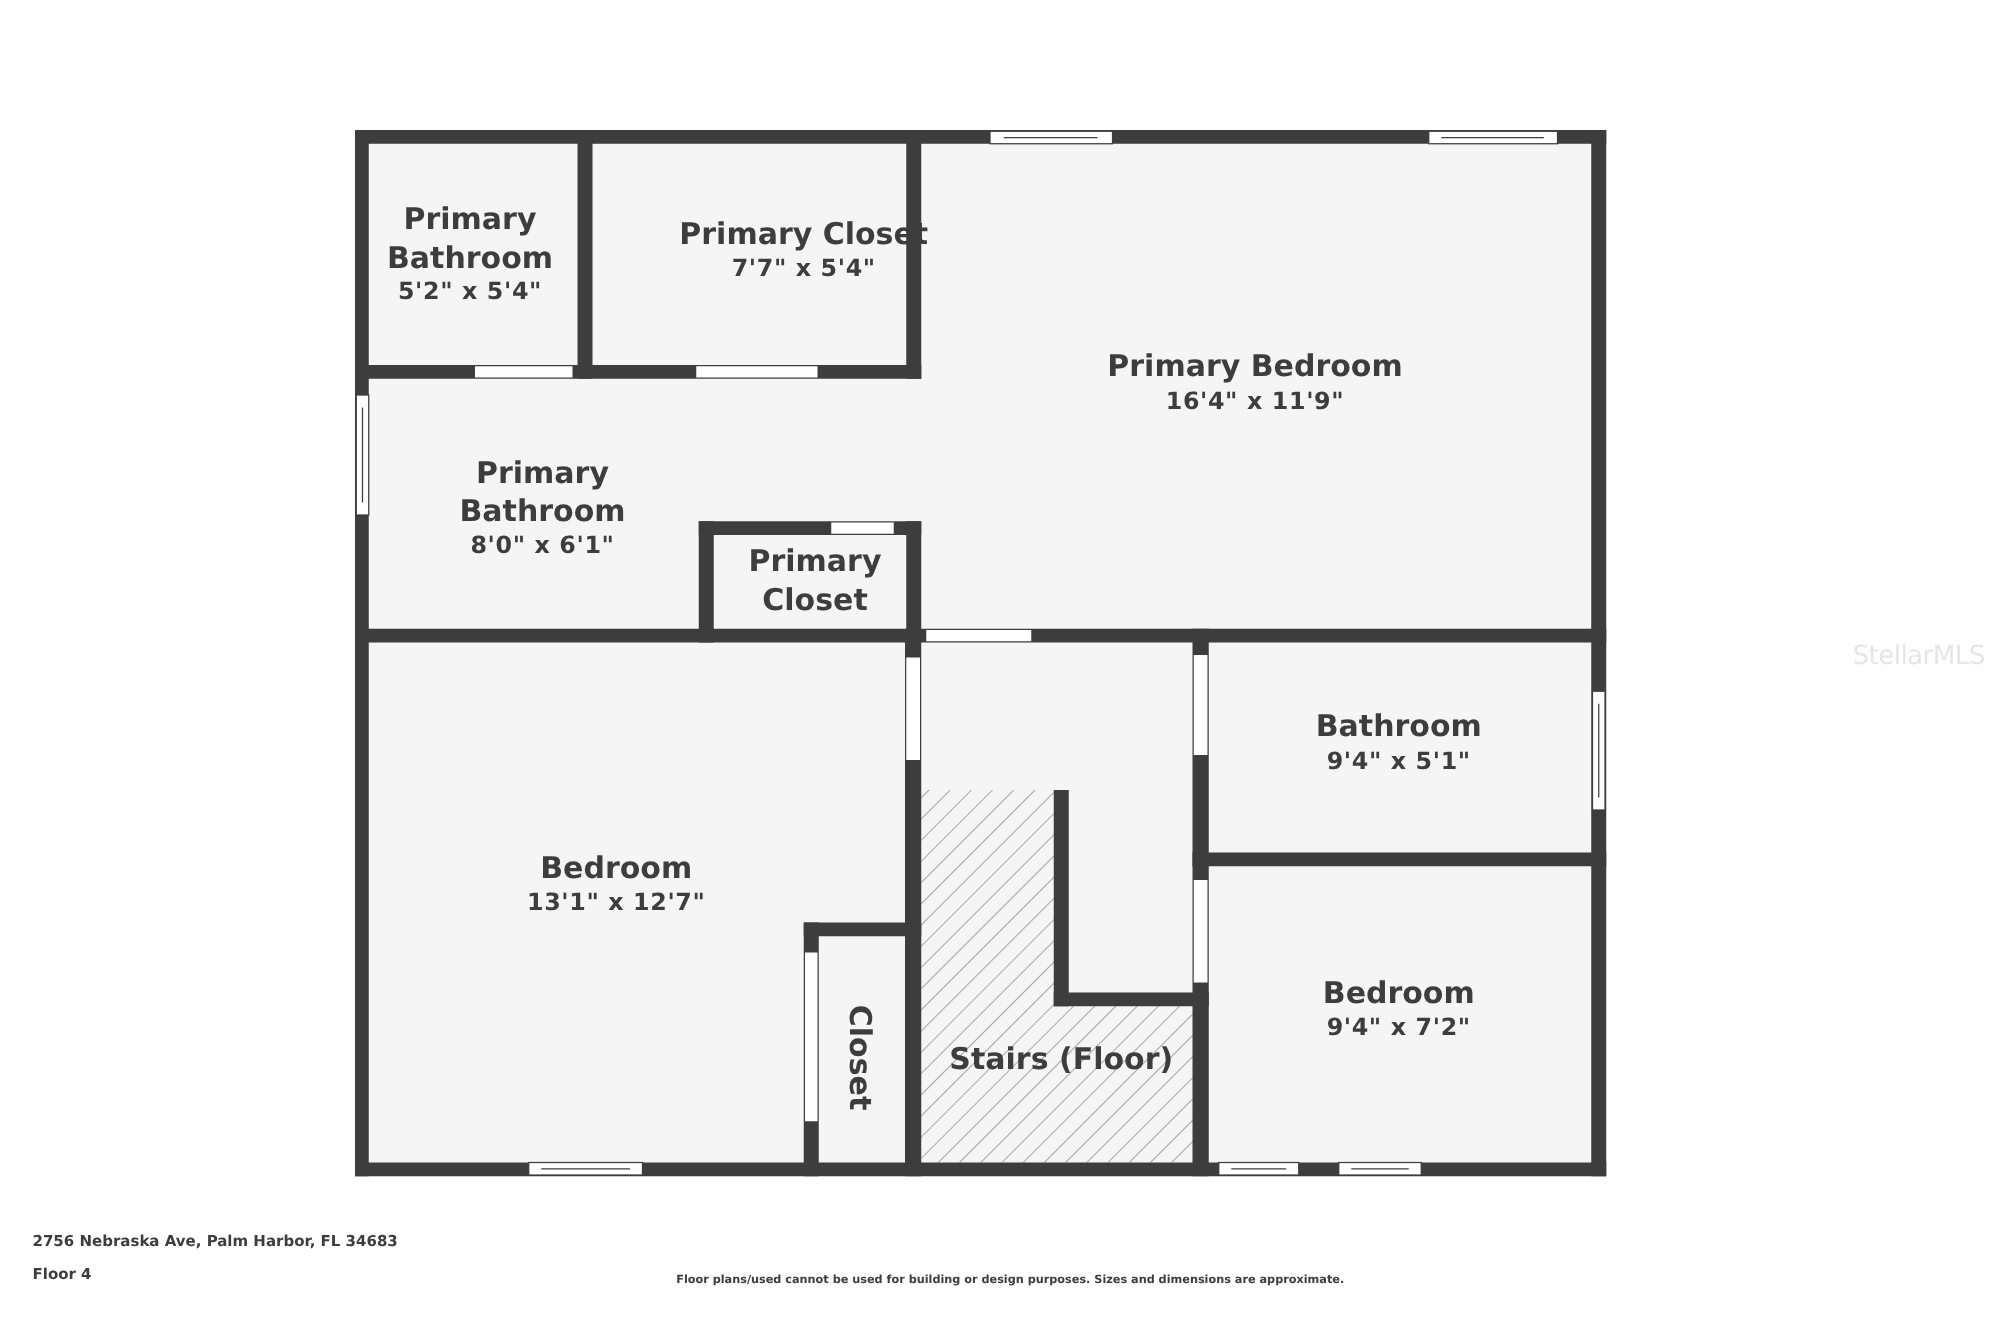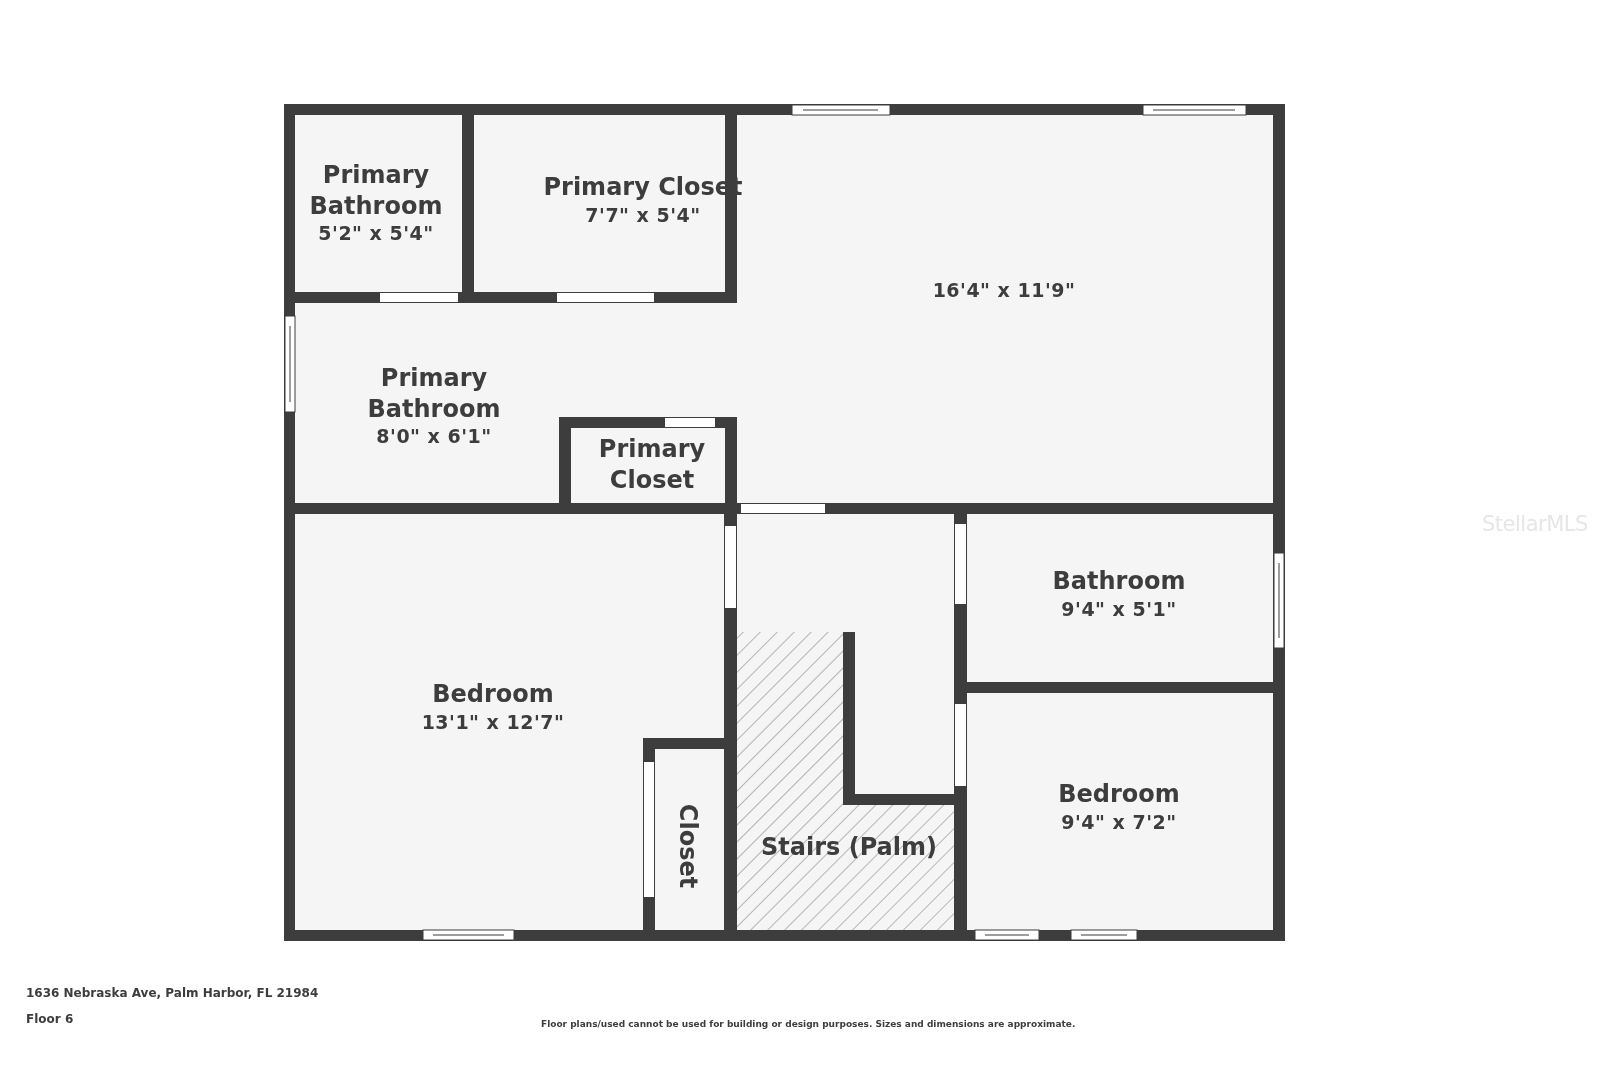--- a/index.html
+++ b/index.html
@@ -96,20 +96,21 @@
   <span class="name">Bathroom</span>
   <span class="dim">5'2" x 5'4"</span>
 </div>
 
 <div class="label" style="left:600px; top:172px;margin-left:43px;">
   <span class="name">Primary Closet</span>
   <span class="dim">7'7" x 5'4"</span>
 </div>
 
 <div class="label" style="left:1004px; top:278px;">
+  <span class="name">Primary Bedroom</span>
   <span class="dim">16'4" x 11'9"</span>
 </div>
 
 <div class="label" style="left:434px; top:363px;">
   <span class="name">Primary</span>
   <span class="name">Bathroom</span>
   <span class="dim">8'0" x 6'1"</span>
 </div>
 
 <div class="label" style="left:652px; top:434px;">
@@ -120,30 +121,30 @@
 <div class="label" style="left:493px; top:679px;">
   <span class="name">Bedroom</span>
   <span class="dim">13'1" x 12'7"</span>
 </div>
 
 <div class="label vertical" style="left:688px; top:846px;">
   <span class="name">Closet</span>
 </div>
 
 <div class="label" style="left:849px; top:832px;">
-  <span class="name">Stairs (Palm)</span>
+  <span class="name">Stairs (Floor)</span>
 </div>
 
 <div class="label" style="left:1119px; top:566px;">
   <span class="name">Bathroom</span>
   <span class="dim">9'4" x 5'1"</span>
 </div>
 
 <div class="label" style="left:1119px; top:779px;">
   <span class="name">Bedroom</span>
   <span class="dim">9'4" x 7'2"</span>
 </div>
 
 <div class="watermark">StellarMLS</div>
 
-<div class="footer-text addr">1636 Nebraska Ave, Palm Harbor, FL 21984</div>
-<div class="footer-text floor">Floor 6</div>
+<div class="footer-text addr">2756 Nebraska Ave, Palm Harbor, FL 34683</div>
+<div class="footer-text floor">Floor 4</div>
 <div class="footer-text disclaimer">Floor plans/used cannot be used for building or design purposes. Sizes and dimensions are approximate.</div>
 
 </body></html>

